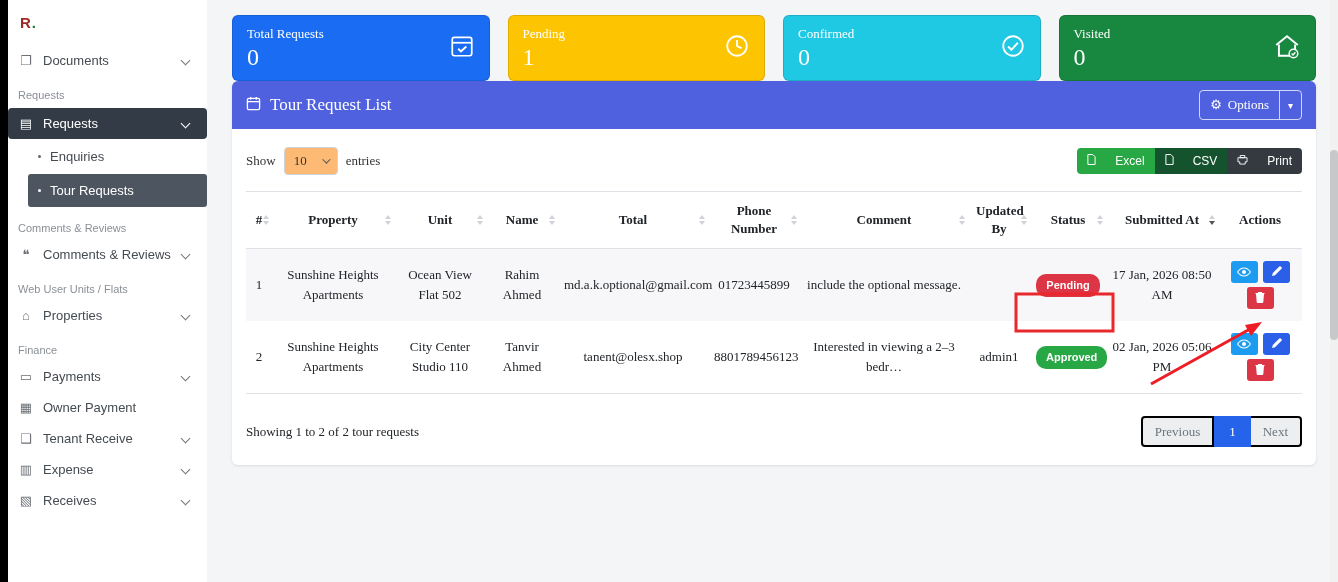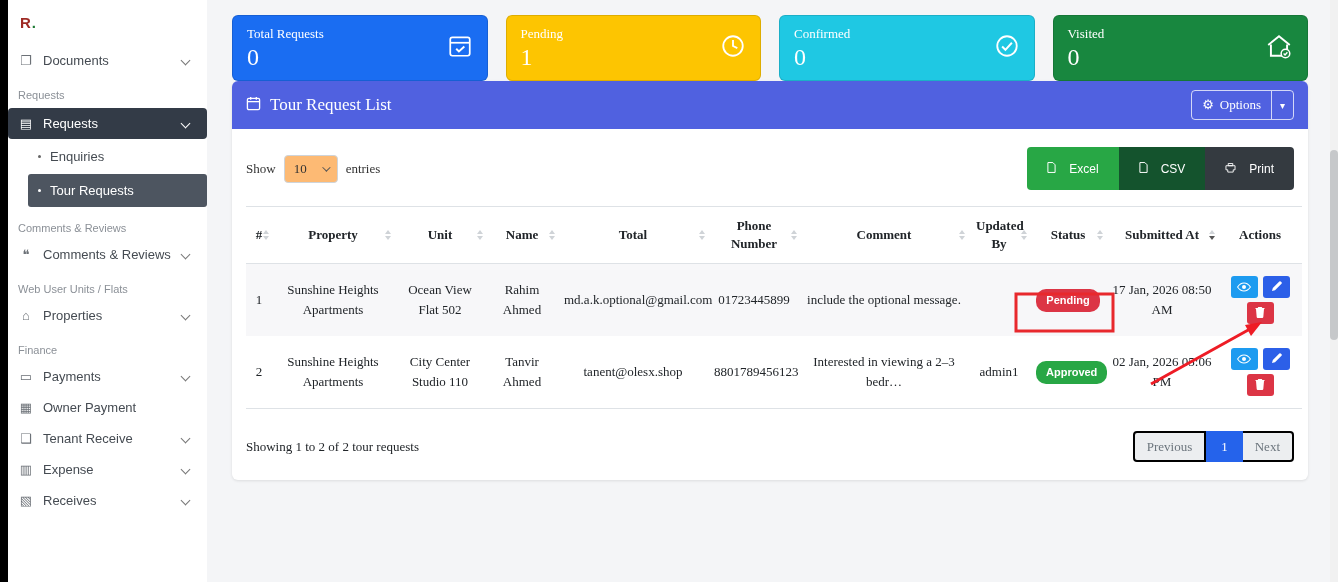--- a/index.html
+++ b/index.html
@@ -20,21 +20,21 @@
   .section-label{font-size:11px;color:#8b9097;padding:13px 10px 5px;white-space:nowrap}
   .nav-item.active{background:#333b47;color:#fff;border-radius:4px;margin:2px 0}
   .nav-item.active .nav-icon{color:#fff}
   .nav-item.active .chevron{border-color:#fff}
   .sub-item{display:flex;align-items:center;gap:9px;padding:8px 10px 8px 30px;font-size:13px;color:#454b52;cursor:pointer}
   .sub-item .dot{width:3px;height:3px;border-radius:50%;background:#666;flex:0 0 3px}
   .sub-item.active{background:#4d5560;color:#ffffff;margin:2px 0 2px 20px;padding:9px 10px;border-radius:3px}
   .sub-item.active .dot{background:#fff}
 
   
-  .main{flex:1;display:flex;flex-direction:column;min-width:0}
+  .main{flex:1;display:flex;flex-direction:row;min-width:0}
   .content{padding:15px 30px 0 25px}
 
   .cards{display:grid;grid-template-columns:repeat(4,1fr);gap:18px}
   .card{height:66px;border-radius:6px;padding:10px 14px;color:#fff;position:relative;border:1px solid rgba(0,0,0,.12)}
   .card .label{font-size:13px}
   .card .value{font-size:24px;line-height:1.25}
   .card .icon{position:absolute;right:14px;top:50%;transform:translateY(-50%)}
   .card-blue{background:#1a6df2}
   .card-yellow{background:#fdc501}
   .card-cyan{background:#1fc8e3}
@@ -45,21 +45,21 @@
   .panel-title{font-size:17px;margin-left:9px;flex:1}
   .options-btn{display:flex;align-items:stretch;border:1px solid rgba(255,255,255,.75);border-radius:4px;height:30px;font-size:13px;color:#fff;cursor:pointer}
   .options-main{display:flex;gap:6px;padding:0 10px;align-items:center}
   .options-caret{border-left:1px solid rgba(255,255,255,.75);padding:0 8px;display:flex;align-items:center;font-size:10px}
 
   .controls{display:flex;align-items:center;padding:18px 14px 10px;font-size:13px;color:#333}
   .select{margin:0 8px;border:1px solid #ced4da;border-radius:4px;height:28px;width:54px;display:inline-flex;
           align-items:center;justify-content:space-between;padding:0 9px;font-size:13px;cursor:pointer;background:#fdba74}
   .select .caret{width:6px;height:6px;border-right:1.4px solid #555;border-bottom:1.4px solid #555;transform:rotate(45deg) translateY(-2px)}
   .export{margin-left:auto;display:flex}
-  .btn-export{height:43px;display:flex;align-items:center;gap:13px;padding:0 20px;color:#fff;font-size:12px;
+  .btn-export{height:26px;display:flex;align-items:center;gap:19px;padding:0 10px;color:#fff;font-size:12px;
               font-family:"Liberation Sans",sans-serif;border:none;cursor:pointer}
   .btn-excel{background:#28a745;border-radius:4px 0 0 4px}
   .btn-csv{background:#14532d}
   .btn-print{background:#343a40;border-radius:0 4px 4px 0}
 
   table{width:calc(100% - 28px);margin:6px 14px 0;border-collapse:collapse;font-size:13px;color:#212529;table-layout:fixed}
   thead th{border-top:1px solid #dee2e6;border-bottom:1px solid #dee2e6;padding:10px 8px;font-weight:bold;text-align:center;position:relative;line-height:1.4}
   th:nth-child(1){width:26px}th:nth-child(2){width:122px}th:nth-child(3){width:92px}th:nth-child(4){width:72px}
   th:nth-child(5){width:150px}th:nth-child(6){width:92px}th:nth-child(7){width:168px}th:nth-child(8){width:62px}
   th:nth-child(9){width:76px}th:nth-child(10){width:112px}th:nth-child(11){width:84px}

